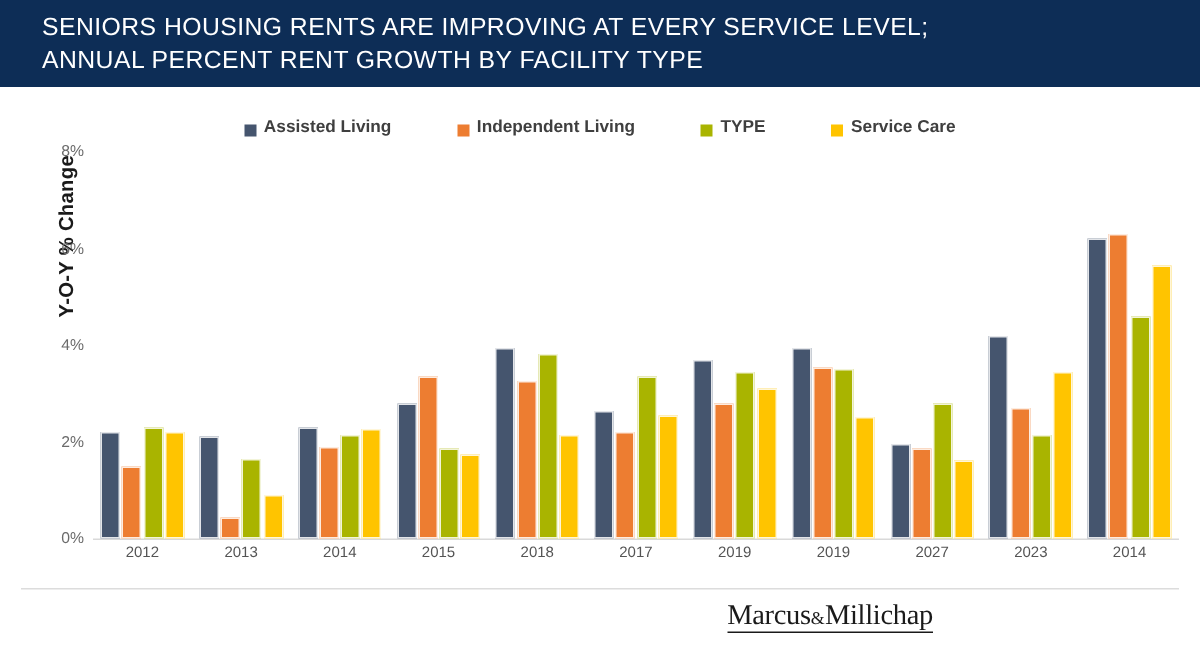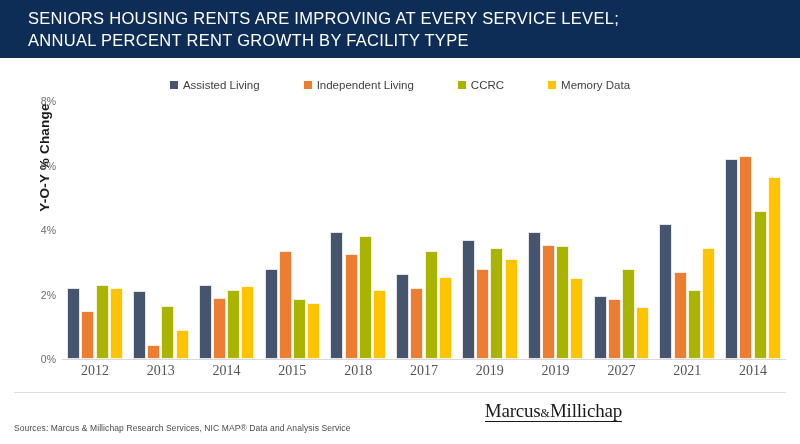--- a/index.html
+++ b/index.html
@@ -49,22 +49,23 @@
     left: 0;
     top: 76px;
     width: 800px;
     height: 18px;
     display: flex;
     justify-content: center;
     align-items: center;
   }
   .legend-item {
     display: flex;
-    align-items: center;
+    align-items: flex-end;
     margin: 10px 22px;
+    font-weight: bold;
   }
   .legend-swatch {
     width: 8px;
     height: 8px;
     margin-right: 5px;
     flex: 0 0 auto;
   }
   .legend-label {
     font-size: 11.5px;
     color: #3f3f3f;
@@ -126,23 +127,22 @@
   .xlabels {
     position: absolute;
     left: 62px;
     top: 363px;
     width: 724px;
     display: flex;
   }
   .xlabel {
     flex: 1 1 0;
     text-align: center;
-    font-size: 14px;
+    font-size: 10px;
     color: #545454;
-    font-family: Liberation Serif, serif;
   }
 
   
   .footer-rule {
     position: absolute;
     left: 14px;
     top: 392px;
     width: 772px;
     height: 1px;
     background: #dcdcdc;
@@ -189,25 +189,25 @@
       <div class="legend-item">
         <span class="legend-swatch" style="background: rgb(69, 85, 110);"></span>
         <span class="legend-label">Assisted Living</span>
       </div>
       <div class="legend-item">
         <span class="legend-swatch" style="background: rgb(237, 125, 49);"></span>
         <span class="legend-label">Independent Living</span>
       </div>
       <div class="legend-item">
         <span class="legend-swatch" style="background: rgb(169, 180, 0);"></span>
-        <span class="legend-label">CCRC</span>
+        <span class="legend-label">TYPE</span>
       </div>
       <div class="legend-item">
         <span class="legend-swatch" style="background: rgb(255, 196, 0);"></span>
-        <span class="legend-label">Memory Data</span>
+        <span class="legend-label">Service Care</span>
       </div>
     </div>
 
   <div class="yaxis-title">Y-O-Y % Change</div>
 
   <div id="yticks">
       <div class="ytick" style="top: 359px;">0%</div>
       <div class="ytick" style="top: 294.5px;">2%</div>
       <div class="ytick" style="top: 230px;">4%</div>
       <div class="ytick" style="top: 165.5px;">6%</div>
@@ -288,23 +288,22 @@
   <div class="xlabels" id="xlabels">
       <div class="xlabel">2012</div>
       <div class="xlabel">2013</div>
       <div class="xlabel">2014</div>
       <div class="xlabel">2015</div>
       <div class="xlabel">2018</div>
       <div class="xlabel">2017</div>
       <div class="xlabel">2019</div>
       <div class="xlabel">2019</div>
       <div class="xlabel">2027</div>
-      <div class="xlabel">2021</div>
+      <div class="xlabel">2023</div>
       <div class="xlabel">2014</div>
     </div>
 
   <div class="footer-rule"></div>
-  <div class="source-note">Sources: Marcus &amp; Millichap Research Services, NIC MAP® Data and Analysis Service</div>
   <div class="logo">
     <span class="logo-word">Marcus</span><span class="logo-amp">&amp;</span><span class="logo-word">Millichap</span>
   </div>
 
 </div>
 
 </body></html>

